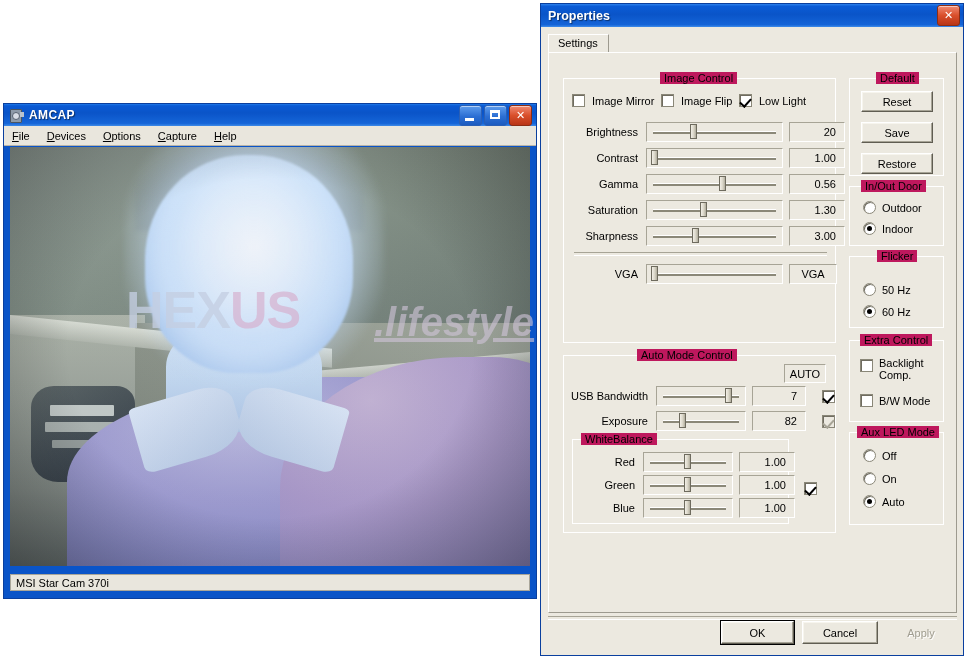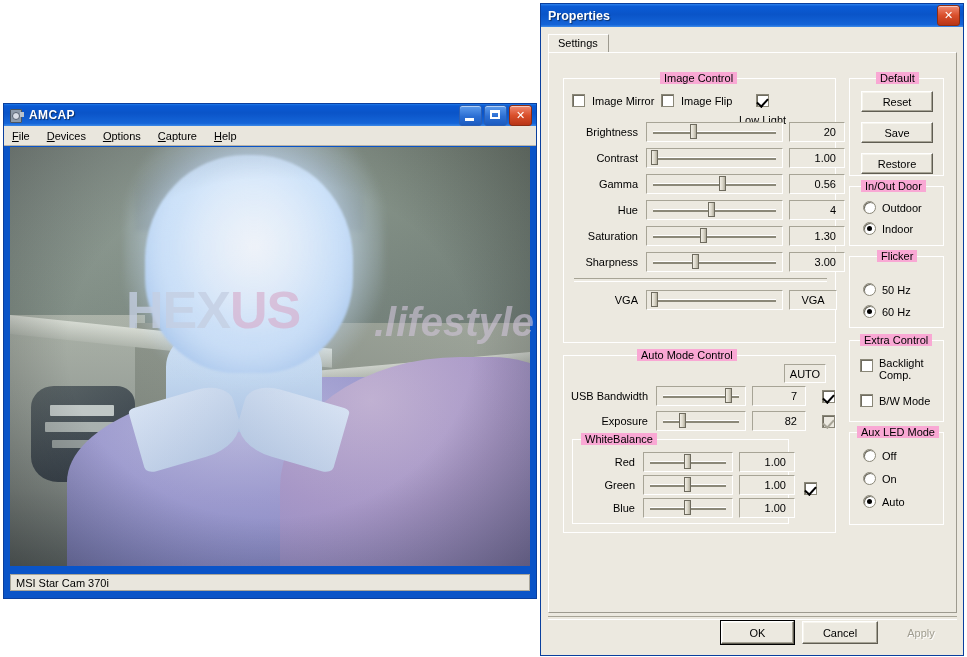--- a/index.html
+++ b/index.html
@@ -90,21 +90,21 @@
   .v-tint{position:absolute;left:0;top:0;width:100%;height:100%;
     background:linear-gradient(180deg,rgba(120,160,210,.10) 0%,rgba(90,120,190,.16) 100%);}
 
   
   #wm{position:absolute;left:126px;top:284px;width:520px;height:66px;pointer-events:none;z-index:5;}
   #wm .h{font-family:"Liberation Sans",sans-serif;font-size:52px;font-weight:bold;
     letter-spacing:-1px;line-height:1;position:absolute;left:0;top:0;}
   #wm .h .c1{color:rgba(196,206,226,.78);}
   #wm .h .c2{color:rgba(214,176,206,.70);}
   #wm .l{position:absolute;left:248px;top:18px;font-size:40px;font-style:italic;
-    font-weight:bold;color:rgba(206,196,214,.62);line-height:1;}
+    font-weight:bold;color:rgba(206,196,214,.62);line-height:1;text-decoration:underline;}
 
   
   #props{position:absolute;left:540px;top:3px;width:424px;height:653px;
     background:#ece9e0;border:1px solid #0a3f9e;box-sizing:border-box;}
   #props-title{height:23px;display:flex;align-items:center;padding:0 3px 0 7px;
     background:linear-gradient(180deg,#2d82ec 0%,#0b5cd6 10%,#0a54c8 45%,#1464d8 90%,#3f8cea 100%);}
   #props-title .t{color:#fff;font-weight:bold;font-size:12.5px;
     text-shadow:1px 1px 1px rgba(0,0,0,.5);}
   #props-title .x{margin-left:auto;}
 
@@ -112,21 +112,21 @@
   #tab-settings{position:absolute;left:0;top:1px;height:19px;padding:2px 10px 0 9px;
     background:#ece9e0;border:1px solid #fff;border-right-color:#9d9a8f;
     border-bottom:none;box-sizing:border-box;font-size:11px;}
   #tabpanel{position:absolute;left:7px;top:48px;width:409px;height:561px;
     background:#ece9e0;border:1px solid #fff;border-right-color:#9d9a8f;
     border-bottom-color:#9d9a8f;box-sizing:border-box;}
 
   .grp{position:absolute;border:1px solid #fff;box-sizing:border-box;}
   .grp:before{content:"";position:absolute;left:-1px;top:-1px;right:-1px;bottom:-1px;
     border:1px solid #a7a496;z-index:-1;}
-  .grp>.cap{position:absolute;top:-7px;background:#f9a8d4;padding:0 4px;font-size:11px;
+  .grp>.cap{position:absolute;top:-7px;background:#be185d;padding:0 4px;font-size:11px;
     white-space:nowrap;}
 
   
   .srow{display:flex;align-items:center;height:20px;margin-bottom:6px;}
   .slabel{width:74px;text-align:right;padding-right:8px;font-size:11px;flex:0 0 auto;}
   .strack{position:relative;height:18px;flex:0 0 auto;
     background:#ece9e0;border:1px solid #a7a496;border-right-color:#fff;border-bottom-color:#fff;}
   .strack .ln{position:absolute;left:6px;right:6px;top:8px;height:2px;
     background:#8b8878;border-top:1px solid #fff;}
   .sthumb{position:absolute;top:1px;width:7px;height:15px;
@@ -244,21 +244,21 @@
       <span class="cap" style="left:96px;">Image Control</span>
 
       <div style="position:absolute;left:8px;top:15px;display:flex;align-items:center;gap:7px;">
         <span class="cb"></span>
         <span>Image Mirror</span>
       </div>
       <div style="position:absolute;left:97px;top:15px;display:flex;align-items:center;gap:7px;">
         <span class="cb"></span>
         <span>Image Flip</span>
       </div>
-      <div style="position:absolute;left:175px;top:15px;display:flex;align-items:center;gap:7px;flex-direction:column;">
+      <div style="position:absolute;left:175px;top:15px;display:flex;align-items:center;gap:7px;">
         <span class="cb">
             <span class="tick"></span>
           </span>
         <span>Low Light</span>
       </div>
 
       <div style="position:absolute;left:0;top:43px;width:273px;">
         <div class="srow">
           <span class="slabel">Brightness</span>
           <span class="strack" style="width:135px;">
@@ -275,28 +275,20 @@
           </span>
           <span class="sval" style="width:46px;">1.00</span>
         </div>
         <div class="srow">
           <span class="slabel">Gamma</span>
           <span class="strack" style="width:135px;">
             <span class="ln"></span>
               <span class="sthumb" style="left:72px;"></span>
           </span>
           <span class="sval" style="width:46px;">0.56</span>
-        </div>
-        <div class="srow">
-          <span class="slabel">Hue</span>
-          <span class="strack" style="width:135px;">
-            <span class="ln"></span>
-              <span class="sthumb" style="left:61px;"></span>
-          </span>
-          <span class="sval" style="width:46px;">4</span>
         </div>
         <div class="srow">
           <span class="slabel">Saturation</span>
           <span class="strack" style="width:135px;">
             <span class="ln"></span>
               <span class="sthumb" style="left:53px;"></span>
           </span>
           <span class="sval" style="width:46px;">1.30</span>
         </div>
         <div class="srow">

